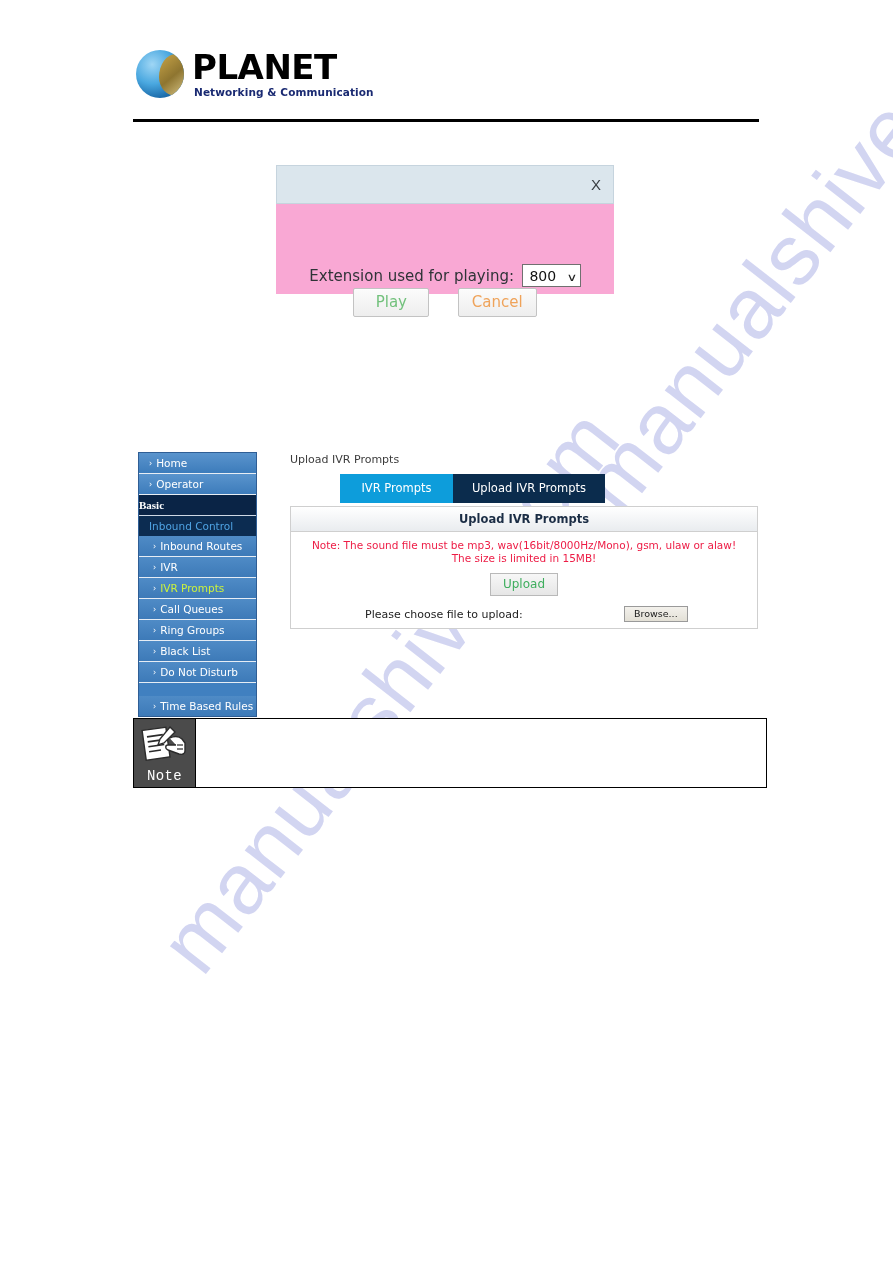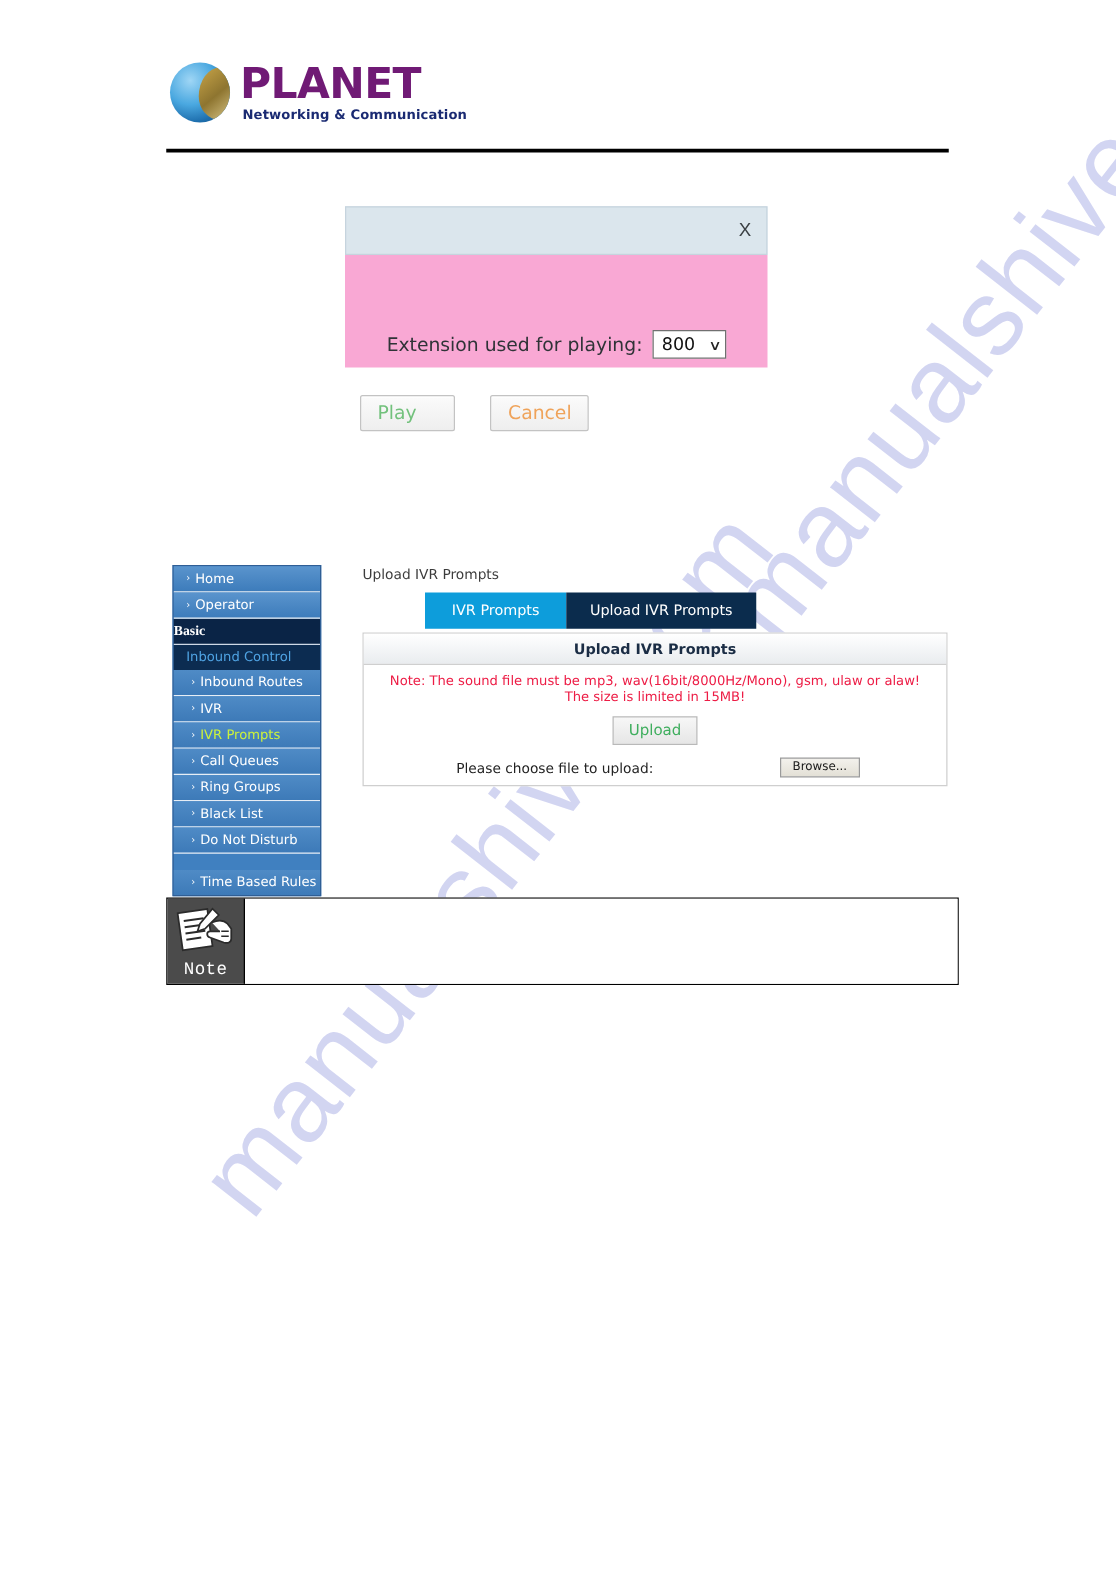--- a/index.html
+++ b/index.html
@@ -82,21 +82,21 @@
     background: linear-gradient(140deg, #c9a548 0%, #8e7530 48%, #e8d79a 100%);
   }
   #logo-wordmark {
     position: absolute;
     left: 56px;
     top: 0px;
     font-family: "DejaVu Sans", sans-serif;
     font-size: 34px;
     font-weight: 700;
     letter-spacing: -0.5px;
-    color: #701a75;
+    color: #000000;
     line-height: 38px;
     text-align: right;
   }
   #logo-tagline {
     position: absolute;
     left: 58px;
     top: 38px;
     font-family: "DejaVu Sans", sans-serif;
     font-size: 10.5px;
     font-weight: 700;
@@ -186,21 +186,22 @@
   #ext-select-caret {
     display: inline-block;
     margin-left: 7px;
     font-size: 11px;
     color: #222;
     transform: scaleX(1.35);
   }
   #play-dialog-actions {
     position: absolute;
     left: 0; right: 0;
-    top: 112px;
+    top: 84px;
+    text-align: center;
   }
   .dlg-btn {
     display: inline-block;
     min-width: 48px;
     padding: 4px 13px 5px;
     margin: 0 12px;
     border: 1px solid #c3c3c3;
     border-radius: 2px;
     background: linear-gradient(#fbfbfb, #eeeeee);
     font-family: "DejaVu Sans", sans-serif;

